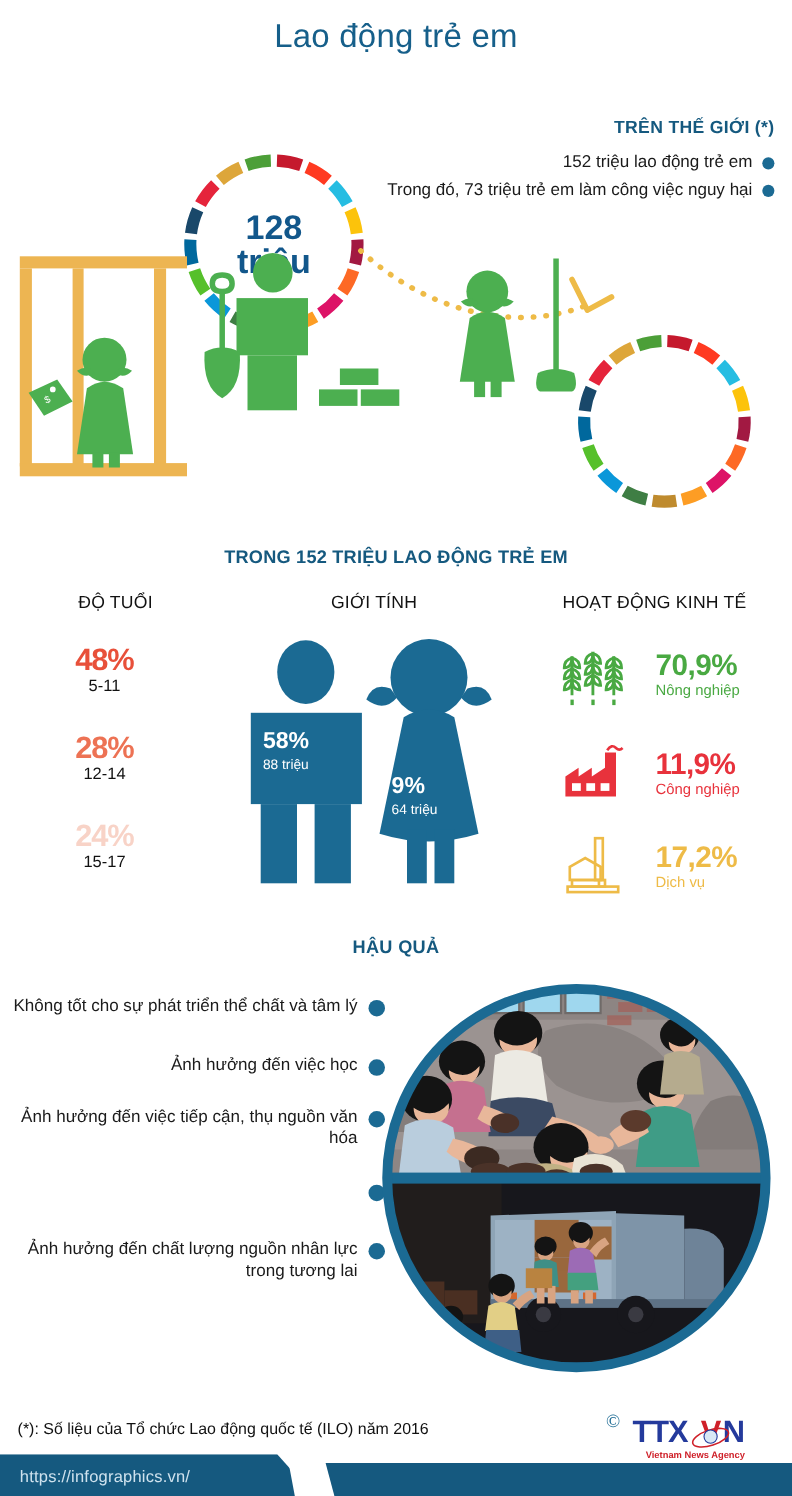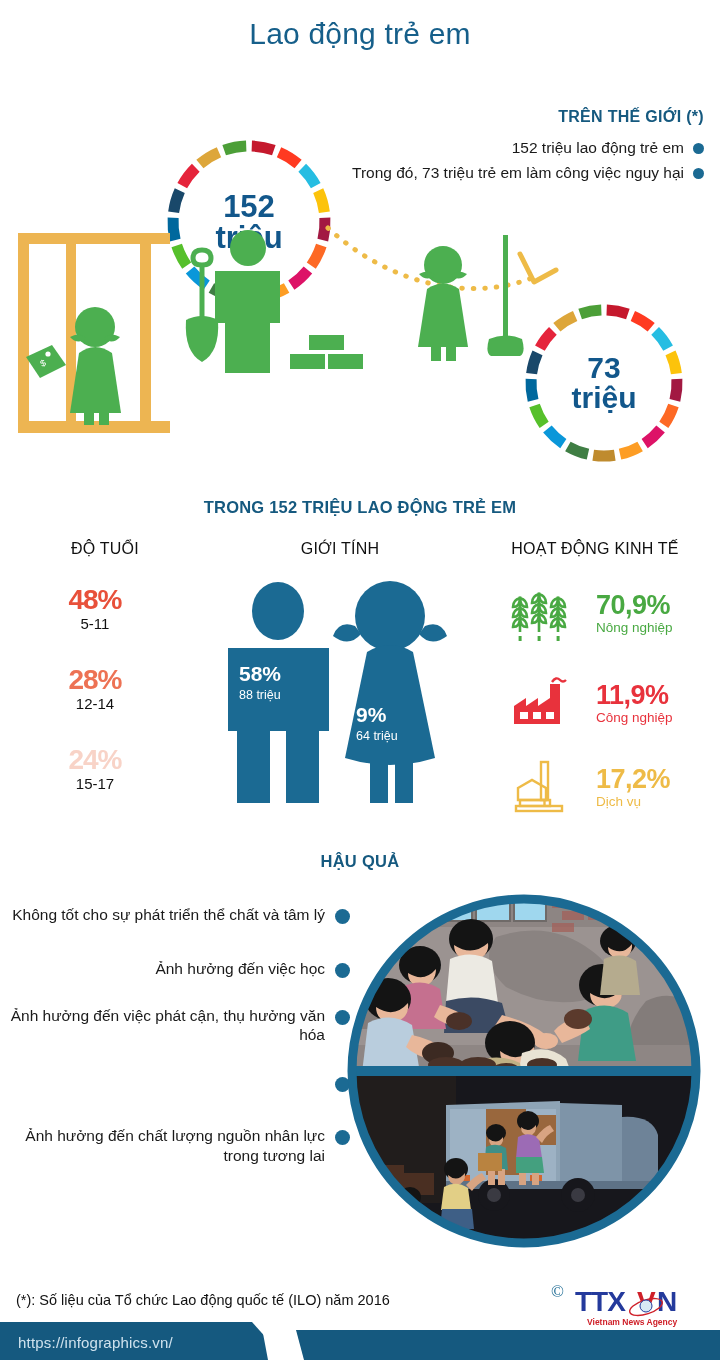--- a/index.html
+++ b/index.html
@@ -142,21 +142,21 @@
           <path d="M43.65023752163058,149.1070330313959 A76,76 0 0 1 27.06971355359913,133.99188826609287" stroke="#0a97d9" stroke-width="11" fill="none" stroke-linecap="butt"></path>
           <path d="M23.713132806660788,129.54705702156375 A76,76 0 0 1 13.712474737176223,109.46302818002428" stroke="#56c02b" stroke-width="11" fill="none" stroke-linecap="butt"></path>
           <path d="M12.188214649597313,104.10580965839635 A76,76 0 0 1 10.11806676650292,81.76535612511607" stroke="#00689d" stroke-width="11" fill="none" stroke-linecap="butt"></path>
           <path d="M10.631987109327696,76.21927237310778 A76,76 0 0 1 16.77193435532078,54.63959619048275" stroke="#19486a" stroke-width="11" fill="none" stroke-linecap="butt"></path>
           <path d="M19.25462733851981,49.6536765507138 A76,76 0 0 1 32.77543581540681,31.749232564321083" stroke="#e5243b" stroke-width="11" fill="none" stroke-linecap="butt"></path>
           <path d="M36.89159999452232,27.99685311207675 A76,76 0 0 1 55.967209596113534,16.185735694227745" stroke="#dda63a" stroke-width="11" fill="none" stroke-linecap="butt"></path>
           <path d="M61.16093419030297,14.173676067185923 A76,76 0 0 1 83.21507813830168,10.051042072822128" stroke="#4c9f38" stroke-width="11" fill="none" stroke-linecap="butt"></path>
         </g>
     </svg>
     <div class="label">
-      <div>152</div>
+      <div>128</div>
       <div>triệu</div>
     </div>
   </div>
 
   <div class="ring" id="ring73">
     <svg viewBox="0 0 166 166" width="166" height="166">
       <g id="seg73">
           <path d="M85.67499073557859,10.04902725415809 A73,73 0 0 1 106.85857636984053,14.008925696112783" stroke="#c5192d" stroke-width="11" fill="none" stroke-linecap="butt"></path>
           <path d="M111.84728551952249,15.941561916824014 A73,73 0 0 1 130.16991053157716,27.28645101554735" stroke="#ff3a21" stroke-width="11" fill="none" stroke-linecap="butt"></path>
           <path d="M134.12359454572766,30.890710226255777 A73,73 0 0 1 147.110686898527,48.08839984476453" stroke="#26bde2" stroke-width="11" fill="none" stroke-linecap="butt"></path>
@@ -169,24 +169,20 @@
           <path d="M66.96584999872437,154.2173155471097 A73,73 0 0 1 46.87058459470632,146.4323682552664" stroke="#3f7e44" stroke-width="11" fill="none" stroke-linecap="butt"></path>
           <path d="M42.32193867209253,143.61596593805132 A73,73 0 0 1 26.395909071220217,129.09747162401024" stroke="#0a97d9" stroke-width="11" fill="none" stroke-linecap="butt"></path>
           <path d="M23.171824932713648,124.82809424439674 A73,73 0 0 1 13.565929681761375,105.53685601502333" stroke="#56c02b" stroke-width="11" fill="none" stroke-linecap="butt"></path>
           <path d="M12.101837755534262,100.39110664556492 A73,73 0 0 1 10.113406236246234,78.93251312017729" stroke="#00689d" stroke-width="11" fill="none" stroke-linecap="butt"></path>
           <path d="M10.607040249748962,73.6053537268009 A73,73 0 0 1 16.50462115708443,52.87750686717422" stroke="#19486a" stroke-width="11" fill="none" stroke-linecap="butt"></path>
           <path d="M18.88931310147298,48.08839984476457 A73,73 0 0 1 31.87640545427233,30.890710226255777" stroke="#e5243b" stroke-width="11" fill="none" stroke-linecap="butt"></path>
           <path d="M35.830089468422756,27.286451015547406 A73,73 0 0 1 54.15271448047748,15.941561916824028" stroke="#dda63a" stroke-width="11" fill="none" stroke-linecap="butt"></path>
           <path d="M59.14142363015944,14.008925696112797 A73,73 0 0 1 80.32500926442135,10.04902725415809" stroke="#4c9f38" stroke-width="11" fill="none" stroke-linecap="butt"></path>
         </g>
     </svg>
-    <div class="label">
-      <div>73</div>
-      <div>triệu</div>
-    </div>
   </div>
 
   <svg class="ring" style="left:320px;top:190px;width:270px;height:130px;">
     <path d="M8,38 C70,95 150,112 212,88" fill="none" stroke="#eebb47" stroke-width="5" stroke-linecap="round" stroke-dasharray="0.5 11"></path>
     <path d="M200,64 L214,92 L236,80" fill="none" stroke="#eebb47" stroke-width="5" stroke-linecap="round" stroke-linejoin="round"></path>
   </svg>
 
   <svg class="illus" viewBox="0 0 720 250">
 
     <g>
@@ -361,21 +357,21 @@
   <div class="cons-list">
     <div class="cons-item" style="margin-top:10px;">
       <div class="ctxt">Không tốt cho sự phát triển thể chất và tâm lý</div>
       <div class="cdot"></div>
     </div>
     <div class="cons-item" style="margin-top:34px;">
       <div class="ctxt">Ảnh hưởng đến việc học</div>
       <div class="cdot"></div>
     </div>
     <div class="cons-item" style="margin-top:27px;">
-      <div class="ctxt">Ảnh hưởng đến việc phát cận, thụ hưởng văn hóa</div>
+      <div class="ctxt">Ảnh hưởng đến việc tiếp cận, thụ nguồn văn hóa</div>
       <div class="cdot"></div>
     </div>
     <div class="cons-item" style="margin-top:28px;">
       <div class="cdot"></div>
     </div>
     <div class="cons-item" style="margin-top:34px;">
       <div class="ctxt">Ảnh hưởng đến chất lượng nguồn nhân lực trong tương lai</div>
       <div class="cdot"></div>
     </div>
   </div>

